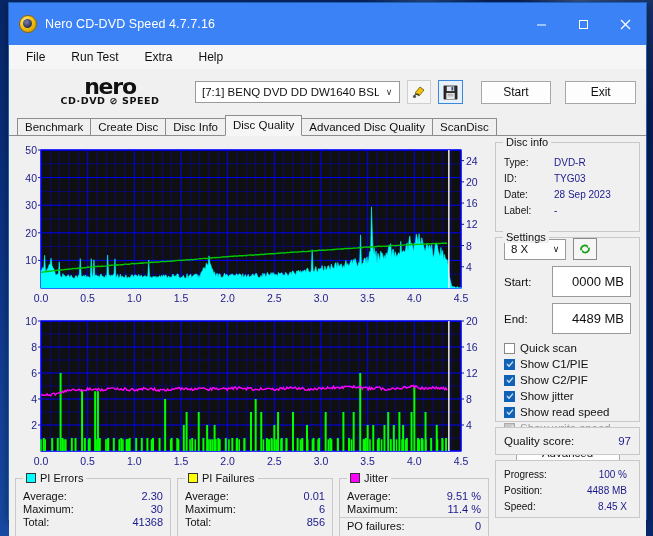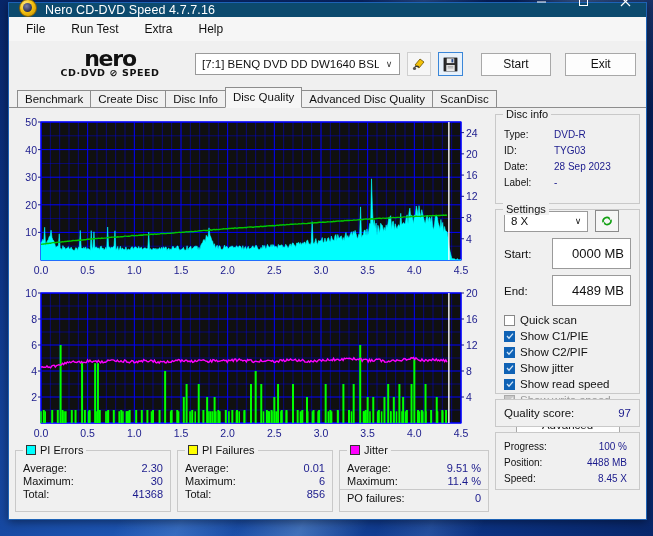--- a/index.html
+++ b/index.html
@@ -21,21 +21,21 @@
   
   #window{
     position:absolute;left:8px;top:2px;width:637px;height:516px;
     background:#f0f0f0;
     border:1px solid #1d62b5;
     box-shadow:0 2px 9px rgba(0,0,0,.45);
     display:flex;flex-direction:column;
   }
   
   .titlebar{
-    height:14px;background:#0c4a6e;display:flex;align-items:flex-end;
+    height:42px;background:#3b82f6;display:flex;align-items:center;
     flex:0 0 auto;
   }
   .title-icon{
     width:16px;height:16px;margin-left:10px;margin-right:8px;border-radius:50%;
     background:radial-gradient(circle at 35% 30%, #ffe98a 0%, #f5c211 45%, #c08c00 100%);
     border:1px solid #8a6400;position:relative;flex:0 0 auto;
   }
   .title-icon::after{
     content:"";position:absolute;left:3px;top:3px;width:9px;height:9px;border-radius:50%;
     background:radial-gradient(circle at 40% 35%, #7a7fa8 0%, #2b2f55 70%);
@@ -138,21 +138,21 @@
     position:absolute;top:-7px;left:7px;background:#f0f0f0;padding:0 3px;
     font-size:11px;color:#111;
   }
   .info-line{display:flex;font-size:10px;color:#111;line-height:16px;padding:0 8px;}
   .info-line .k{width:50px;}
   .info-line .v{color:#1a1a8c;}
   .disc-info{height:90px;padding-top:12px;}
   .settings{height:185px;}
   .speed-row{display:flex;align-items:center;padding:0 8px;gap:7px;}
   .speed-combo{
-    width:84px;height:21px;background:#fff;border:1px solid #9a9a9a;display:flex;
+    width:62px;height:21px;background:#fff;border:1px solid #9a9a9a;display:flex;
     align-items:center;font-size:11.5px;color:#111;padding-left:6px;box-sizing:border-box;
   }
   .speed-combo .chev{margin-left:auto;width:18px;text-align:center;font-size:9px;}
   .refresh-btn{
     width:24px;height:22px;border:1px solid #8a8a8a;background:#f6f6f6;
     display:flex;align-items:center;justify-content:center;box-sizing:border-box;
   }
   .field-row{display:flex;align-items:center;padding:0 8px;margin-top:6px;}
   .field-row .k{width:48px;font-size:11.5px;color:#111;}
   .field-box{

